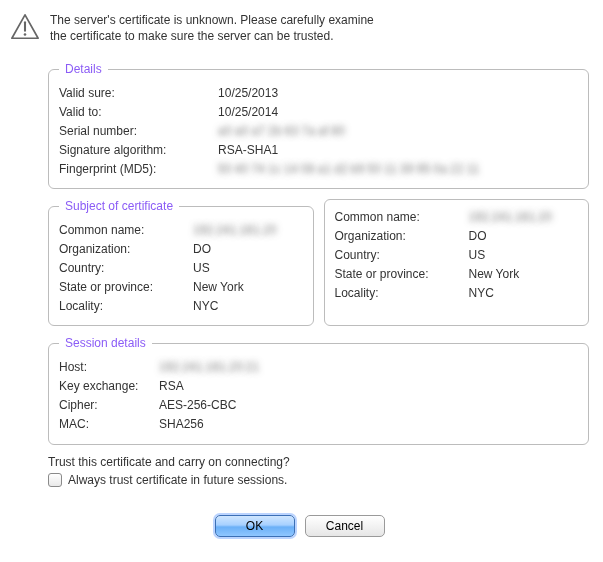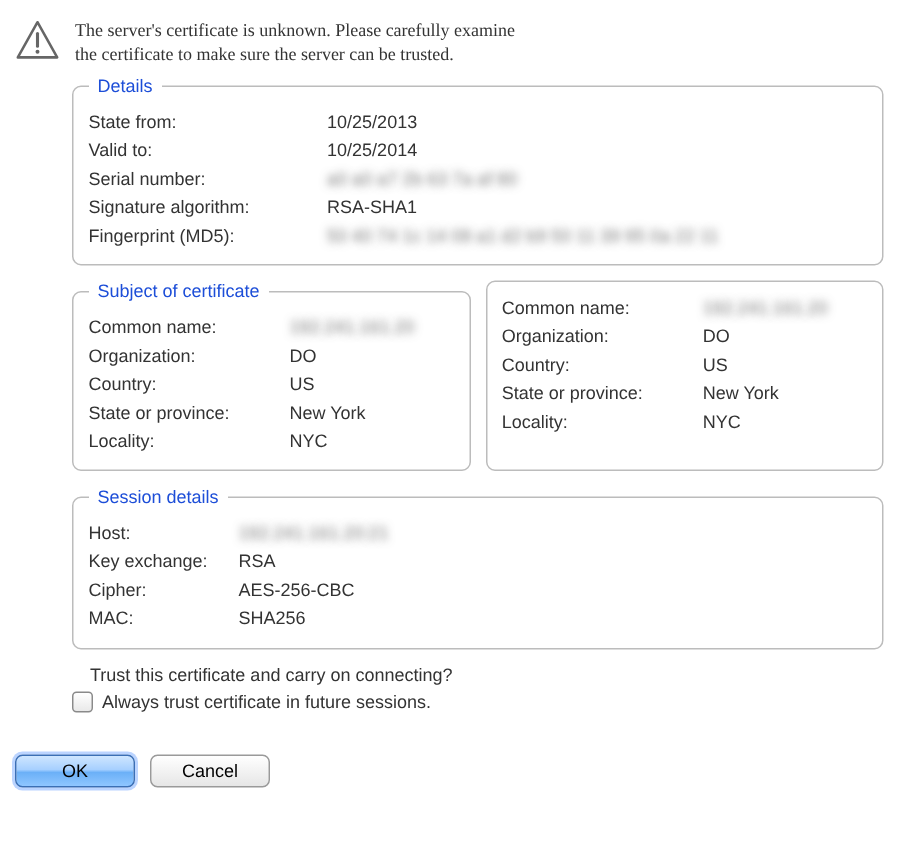--- a/index.html
+++ b/index.html
@@ -12,22 +12,21 @@
     background: #fff;
     width: 603px;
   }
   .dialog {
     padding: 10px 14px 14px 10px;
   }
   .header-row {
     display: flex;
     align-items: flex-start;
     gap: 10px;
-    margin-bottom: 6px;
-    font-family: Liberation Serif, serif;
+    margin-bottom: 18px;
   }
   .warning-icon {
     width: 30px;
     height: 30px;
     flex: 0 0 30px;
     color: #555;
     margin-top: 2px;
   }
   .warning-text {
     line-height: 1.35;
@@ -38,21 +37,21 @@
   }
   fieldset {
     border: 1px solid #bcbcbc;
     border-radius: 6px;
     padding: 8px 10px 10px 10px;
     margin: 0 0 10px 0;
     background: #fff;
   }
   legend {
     padding: 0 6px;
-    color: #1d4ed8;
+    color: #8b5cf6;
     font-size: 12px;
   }
   table.kv {
     border-collapse: collapse;
     width: 100%;
   }
   table.kv td {
     padding: 1px 0;
     vertical-align: top;
     line-height: 1.4;
@@ -68,39 +67,39 @@
   .two-col fieldset {
     flex: 1 1 0;
     min-width: 0;
   }
   .blur {
     color: transparent;
     text-shadow: 0 0 6px rgba(80,80,80,0.8);
     user-select: none;
   }
   .question {
-    margin: 6px 0 4px 12px;
+    margin: 6px 0 4px 0;
   }
   .checkbox-row {
     display: flex;
     align-items: center;
     gap: 6px;
     margin-bottom: 28px;
   }
   .aqua-checkbox {
     width: 14px;
     height: 14px;
     border: 1px solid #8a8a8a;
     border-radius: 3px;
     background: linear-gradient(#fff, #e9e9e9);
     display: inline-block;
   }
   .button-row {
     display: flex;
-    justify-content: flex-start;
+    justify-content: center;
     gap: 10px;
     margin-top: 9px;
   }
   button.aqua {
     font-family: inherit;
     font-size: 12px;
     padding: 3px 0;
     width: 80px;
     border: 1px solid #9a9a9a;
     border-radius: 5px;
@@ -131,21 +130,21 @@
     </div>
   </div>
 
   <div class="indent">
 
     <fieldset>
       <legend>Details</legend>
       <table class="kv">
         <tbody>
             <tr>
-          <td class="key">State from:</td>
+          <td class="key">Valid sure:</td>
           <td>10/25/2013</td>
         </tr>
         <tr>
           <td class="key">Valid to:</td>
           <td>10/25/2014</td>
         </tr>
         <tr>
           <td class="key">Serial number:</td>
           <td><span class="blur">a0 a0 a7 2b 63 7a af 80</span></td>
         </tr>

